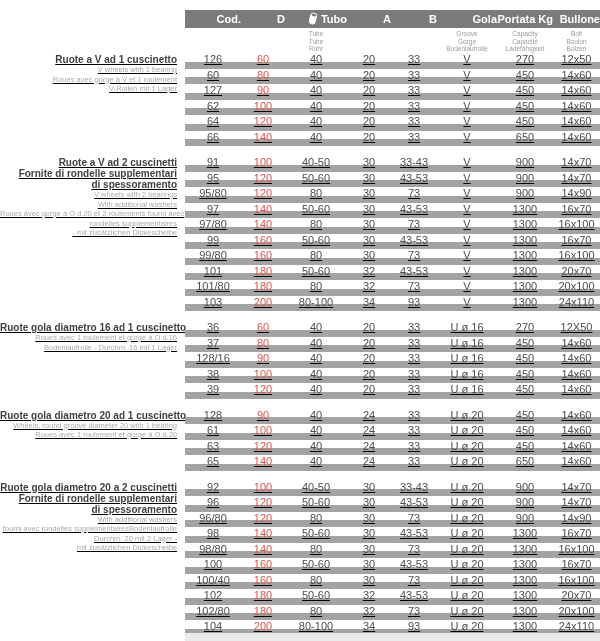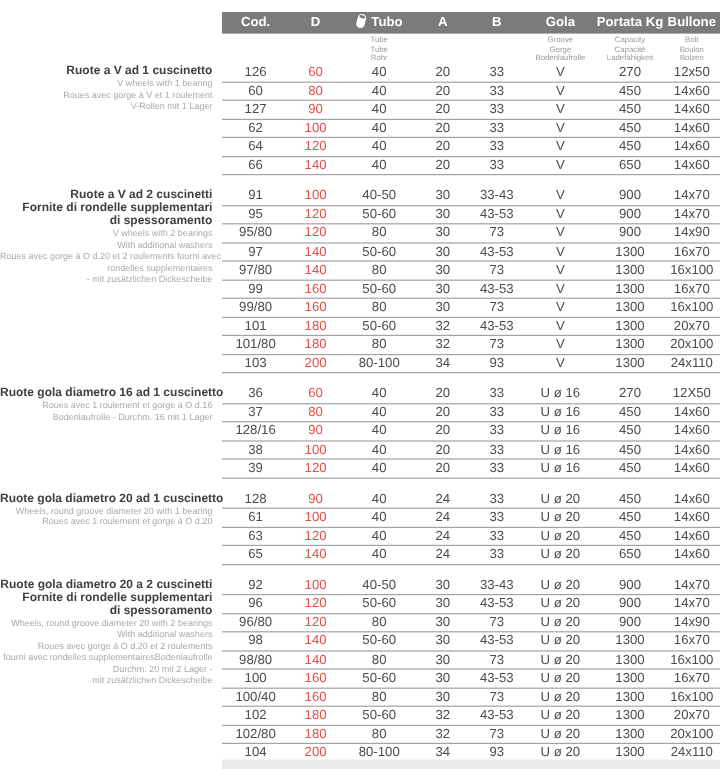--- a/index.html
+++ b/index.html
@@ -1,32 +1,32 @@
 <!DOCTYPE html>
 <html><head>
 <meta charset="utf-8">
 <style>
   html,body{margin:0;padding:0;background:#fff;}
   .page{position:relative;width:600px;height:641px;background:#fff;overflow:hidden;
         font-family:"Liberation Sans",sans-serif;}
   .thead{position:absolute;left:185px;top:10px;width:415px;height:18px;background:#7b7b7b;
          display:grid;grid-template-columns:56px 44px 62px 44px 46px 60px 56px 47px;align-items:center;}
   .th{color:#fff;font-size:11px;font-weight:bold;text-align:center;white-space:nowrap;
-      display:flex;align-items:center;justify-content:center;gap:3px;}
+      display:flex;align-items:center;justify-content:flex-end;gap:3px;}
   .subhead{position:absolute;left:185px;top:30px;width:415px;
            display:grid;grid-template-columns:56px 44px 62px 44px 46px 60px 56px 47px;}
   .sh{text-align:center;font-size:6.5px;line-height:7.5px;color:#9a9a9a;white-space:nowrap;}
   .groups{position:absolute;left:0;top:53px;width:600px;display:flex;flex-direction:column;gap:10px;}
-  .group{display:flex;}
+  .group{display:flex;text-decoration:underline;}
   .group-label{width:185px;box-sizing:border-box;padding:1px 8px 0 0;text-align:right;}
   .g-title{font-size:10px;font-weight:bold;color:#3f3f3f;line-height:11px;white-space:nowrap;}
   .g-sub{font-size:7.5px;color:#aaa;line-height:9.5px;white-space:nowrap;}
   .rows{width:415px;}
   .row{display:grid;grid-template-columns:56px 44px 62px 44px 46px 60px 56px 47px;height:15.5px;
-       align-items:center;border-bottom:1px solid #a3a3a3;box-sizing:border-box;}
+       align-items:center;border-bottom:7px solid #a3a3a3;box-sizing:border-box;}
   .cell{text-align:center;font-size:11px;color:#4c4c4c;white-space:nowrap;}
   .cell.red{color:#e0514a;}
   .footer-bar{position:absolute;left:185px;top:633px;width:415px;height:8px;background:#eaeaea;}
   .tube-icon{display:inline-block;}
 </style>
 </head>
 <body>
 
 <div class="page">
 
@@ -381,23 +381,21 @@
             <div class="cell">650</div>
             <div class="cell">14x60</div>
           </div>
         </div>
       </div>
       <div class="group">
         <div class="group-label">
           <div class="g-title">Ruote gola diametro 20 a 2 cuscinetti</div>
           <div class="g-title">Fornite di rondelle supplementari</div>
           <div class="g-title">di spessoramento</div>
-          <div class="g-sub">Wheels, round groove diameter 20 with 2 bearings</div>
           <div class="g-sub">With additional washers</div>
-          <div class="g-sub">Roues avec gorge à O d.20 et 2 roulements</div>
           <div class="g-sub">fourni avec rondelles supplementairesBodenlaufrolle</div>
           <div class="g-sub">Durchm. 20 mit 2 Lager -</div>
           <div class="g-sub">mit zusätzlichen Dickescheibe</div>
         </div>
         <div class="rows">
           <div class="row">
             <div class="cell">92</div>
             <div class="cell red">100</div>
             <div class="cell">40-50</div>
             <div class="cell">30</div>

